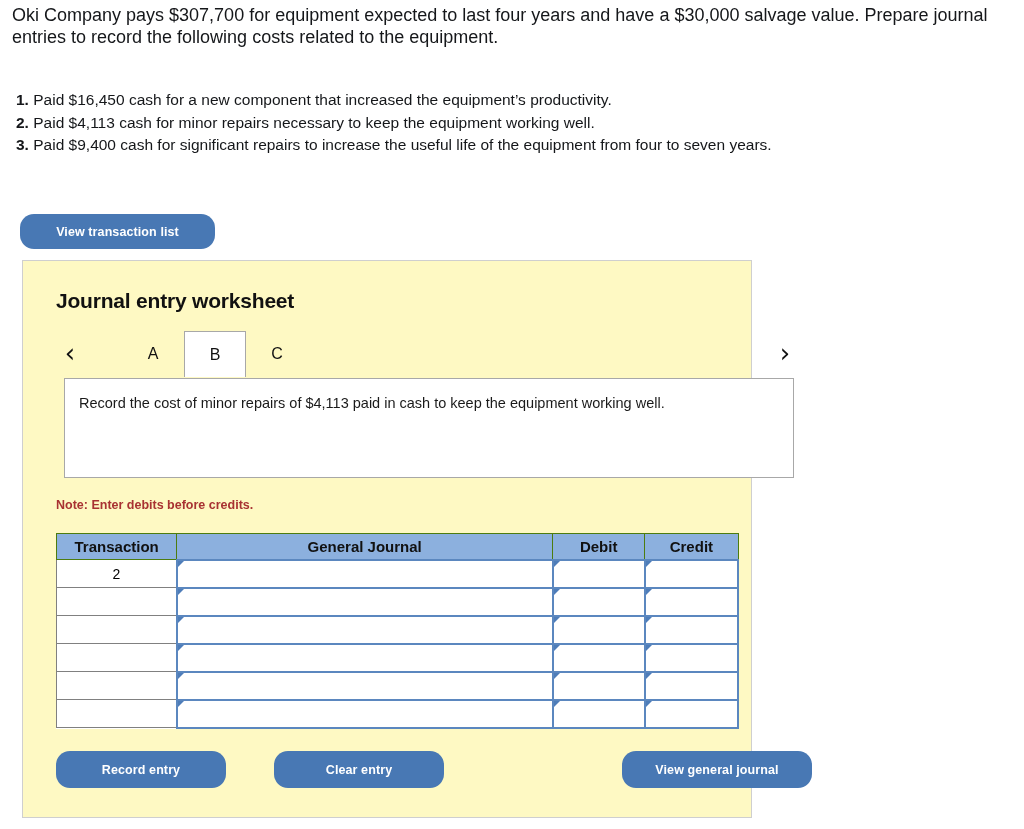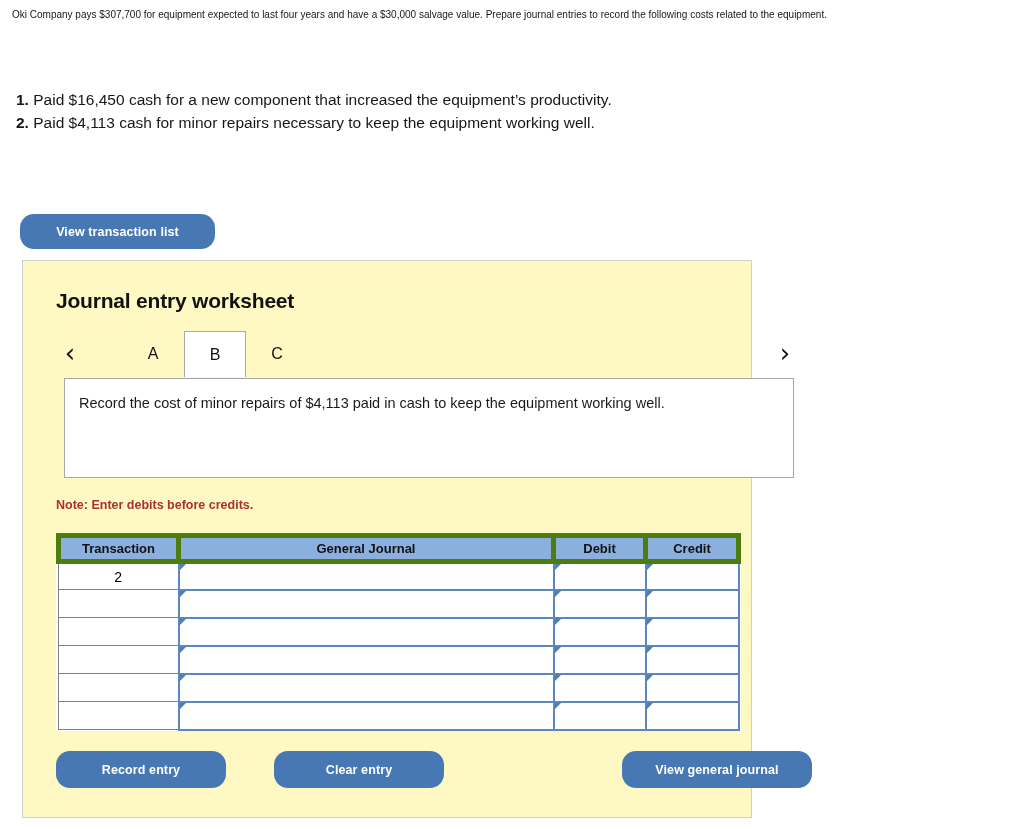--- a/index.html
+++ b/index.html
@@ -18,21 +18,21 @@
     height: 829px;
     background: #ffffff;
   }
 
   
   .problem {
     position: absolute;
     left: 12px;
     top: 4px;
     width: 1000px;
-    font-size: 10px;
+    font-size: 18px;
     line-height: 22px;
     color: #15171a;
   }
   .problem p { margin: 0; }
 
   .items {
     position: absolute;
     left: 16px;
     top: 89px;
     width: 990px;
@@ -173,22 +173,22 @@
     position: absolute;
     left: 33px;
     top: 272px;
     width: 683px;
     border-collapse: collapse;
     table-layout: fixed;
     background: #ffffff;
   }
   #journal-table th {
     background: #8cb0de;
-    border: 5px solid #4d7c0f;
-    font-size: 13px;
+    border: 1px solid #4d7c0f;
+    font-size: 15px;
     font-weight: bold;
     color: #111111;
     height: 26px;
     padding: 0 2px;
     text-align: center;
   }
   #journal-table td {
     height: 28px;
     padding: 0;
     font-size: 14px;
@@ -261,20 +261,24 @@
 
   <div class="items">
     <p class="item">
       <b>1.</b>
       <span>Paid $16,450 cash for a new component that increased the equipment’s productivity.</span>
     </p>
     <p class="item">
       <b>2.</b>
       <span>Paid $4,113 cash for minor repairs necessary to keep the equipment working well.</span>
     </p>
+    <p class="item">
+      <b>3.</b>
+      <span>Paid $9,400 cash for significant repairs to increase the useful life of the equipment from four to seven years.</span>
+    </p>
   </div>
 
   <button class="btn" id="view-transaction-list">View transaction list</button>
 
   <div id="worksheet-panel">
 
     <div id="worksheet-title">Journal entry worksheet</div>
 
     <div id="tabs-row">
       <div class="nav-arrow" id="tab-prev">‹</div>

